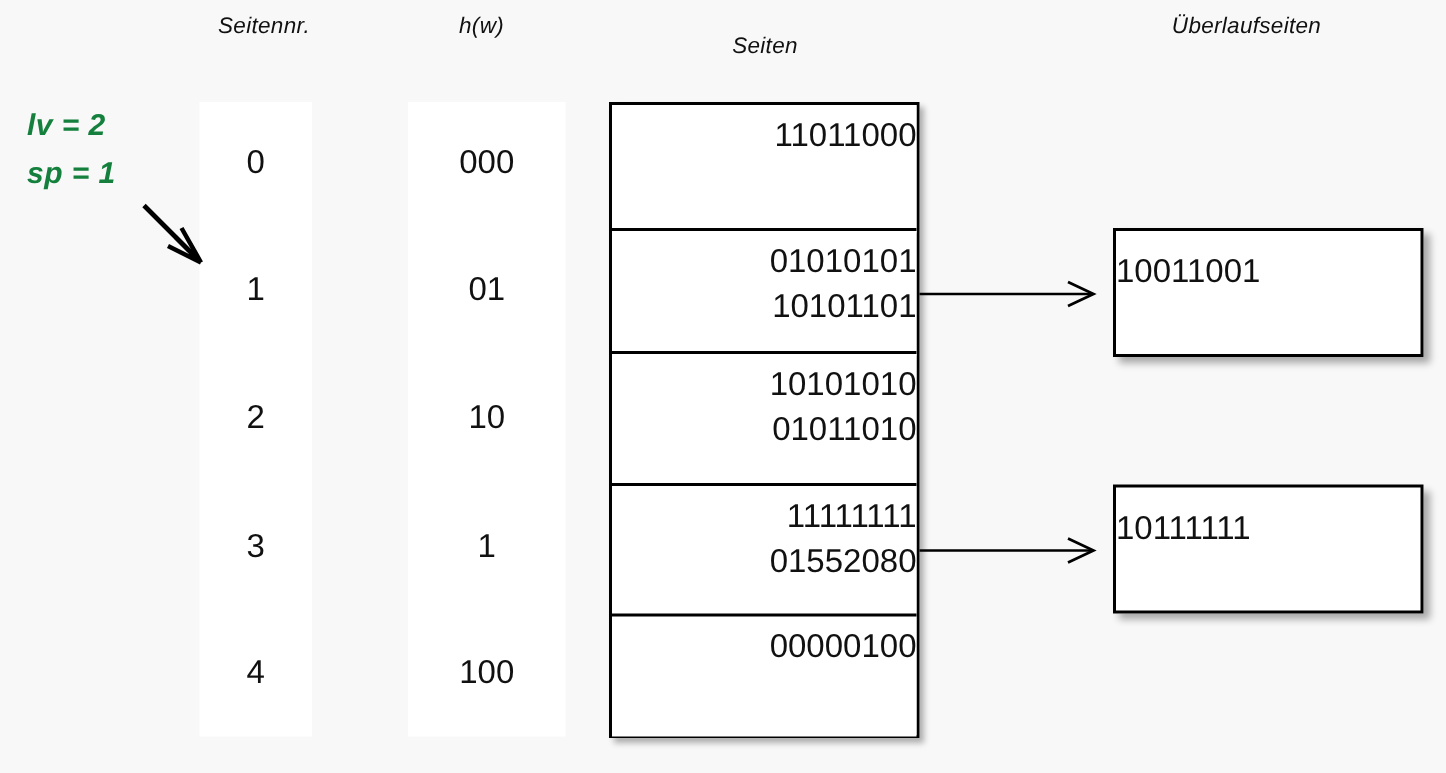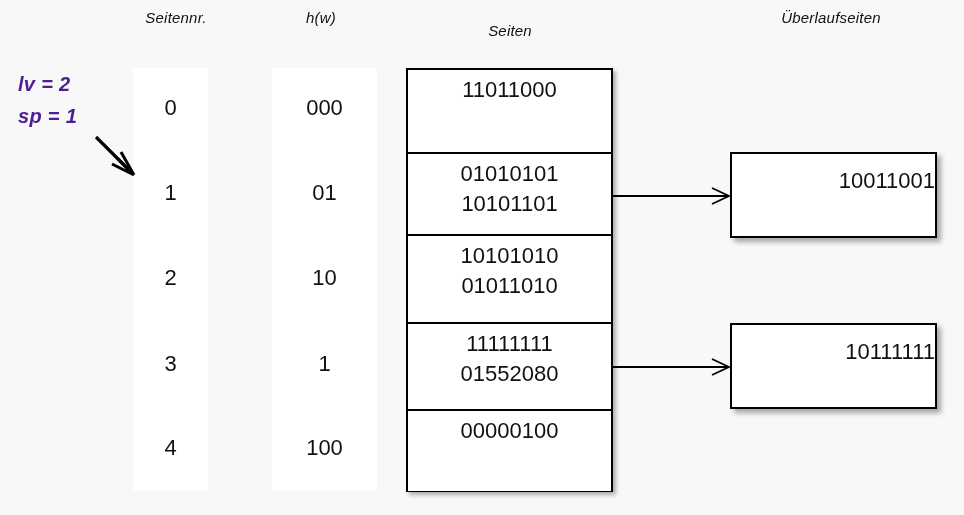--- a/index.html
+++ b/index.html
@@ -36,21 +36,21 @@
   }
 
   
   .param-label {
     position: absolute;
     font-style: italic;
     font-size: 20px;
     font-weight: 600;
     white-space: nowrap;
     letter-spacing: 0.3px;
-    color: #4c1d95;
+    color: #15803d;
   }
 
   
   .strip {
     position: absolute;
     background: #ffffff;
   }
   .strip-cell {
     position: absolute;
     left: 0;
@@ -68,42 +68,43 @@
     border: 2.5px solid #000000;
     box-sizing: border-box;
     box-shadow: 3px 3px 4px rgba(0,0,0,0.30);
   }
   .page-cell {
     position: absolute;
     left: 0;
     right: 0;
     box-sizing: border-box;
     background: #ffffff;
-    text-align: center;
+    text-align: right;
     overflow: hidden;
   }
   .page-cell + .page-cell {
     border-top: 2.5px solid #000000;
   }
   .rec {
     font-size: 22px;
     line-height: 30px;
     color: #111111;
     white-space: nowrap;
   }
   .rec.first { margin-top: 5px; }
 
   
   .overflow-box {
     position: absolute;
     background: #ffffff;
     border: 2.5px solid #000000;
     box-sizing: border-box;
     box-shadow: 4px 4px 5px rgba(0,0,0,0.33);
-    text-align: right;
+    text-align: left;
+    margin-left: 12px;
   }
   .overflow-box .rec {
     margin-top: 12px;
   }
 
   
   #arrows {
     position: absolute;
     left: 0;
     top: 0;

